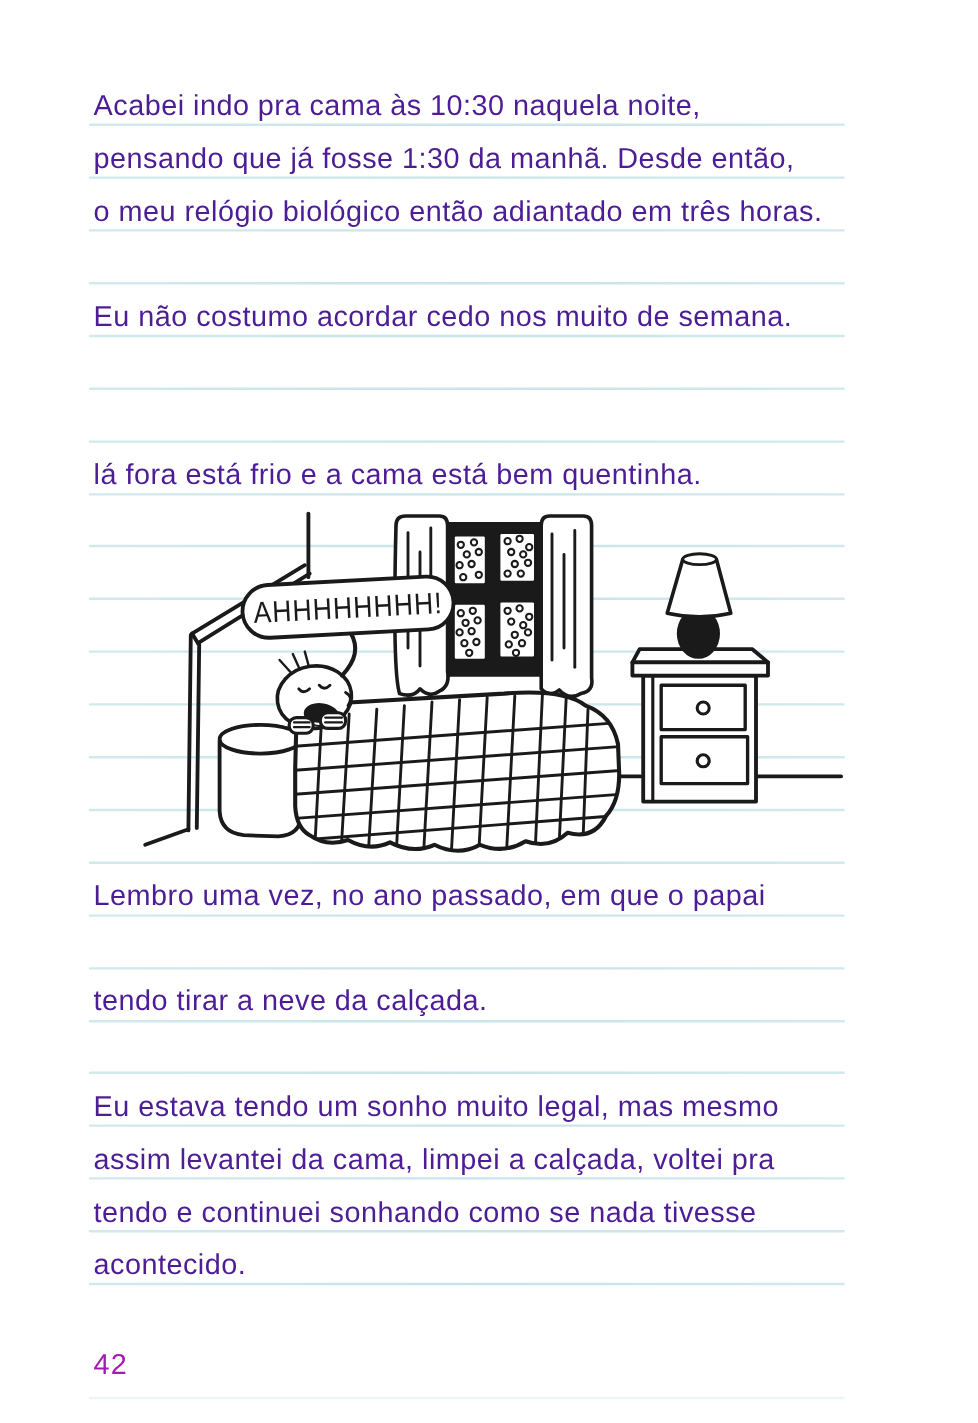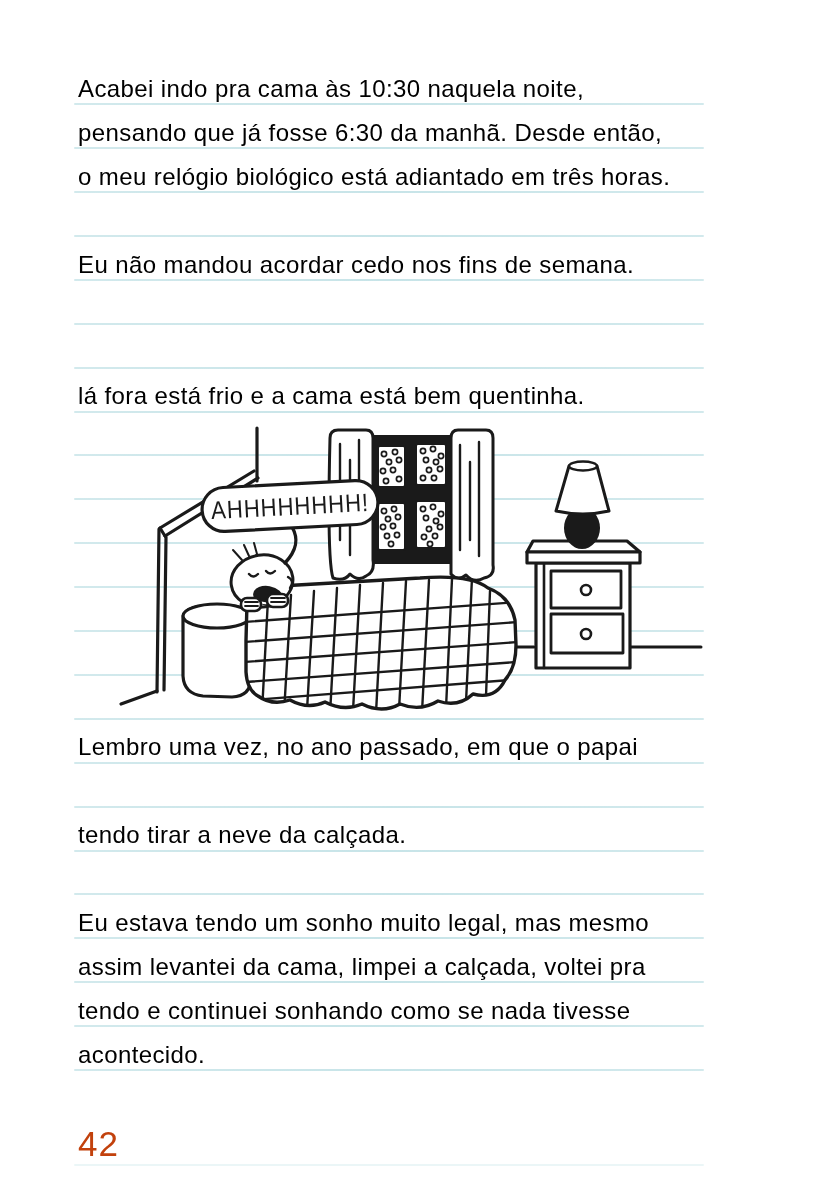--- a/index.html
+++ b/index.html
@@ -11,26 +11,26 @@
     font-family:"Liberation Sans", sans-serif;
   }
   .rule{
     position:absolute;left:74px;width:630px;height:2px;
     border-radius:1px;
   }
   .hl{
     position:absolute;left:78px;width:645px;height:38px;
     top:calc(var(--ry)*1px - 38px);
     display:flex;align-items:flex-end;
-    font-size:24px;letter-spacing:.4px;color:#000000;
+    font-size:24px;letter-spacing:.4px;color:#4c1d95;
     white-space:nowrap;
   }
   .pageno{
     position:absolute;left:78px;top:1124px;
-    font-size:35px;color:#c2410c;letter-spacing:1px;
+    font-size:24px;color:#a21caf;letter-spacing:1px;
   }
   svg.illu{position:absolute;left:0;top:0;pointer-events:none;}
   svg.illu *{vector-effect:none;}
 </style>
 </head>
 <body>
 
 <div class="page">
 
   <div id="rules">
@@ -54,24 +54,24 @@
       <div class="rule" style="top: 849.5px; background: linear-gradient(90deg, rgba(199, 228, 232, 0.8), rgb(199, 228, 232), rgba(199, 228, 232, 0.8));"></div>
       <div class="rule" style="top: 893.4px; background: linear-gradient(90deg, rgba(199, 228, 232, 0.8), rgb(199, 228, 232), rgba(199, 228, 232, 0.8));"></div>
       <div class="rule" style="top: 937.3px; background: linear-gradient(90deg, rgba(199, 228, 232, 0.8), rgb(199, 228, 232), rgba(199, 228, 232, 0.8));"></div>
       <div class="rule" style="top: 981.2px; background: linear-gradient(90deg, rgba(199, 228, 232, 0.8), rgb(199, 228, 232), rgba(199, 228, 232, 0.8));"></div>
       <div class="rule" style="top: 1025.1px; background: linear-gradient(90deg, rgba(199, 228, 232, 0.8), rgb(199, 228, 232), rgba(199, 228, 232, 0.8));"></div>
       <div class="rule" style="top: 1069px; background: linear-gradient(90deg, rgba(199, 228, 232, 0.8), rgb(199, 228, 232), rgba(199, 228, 232, 0.8));"></div>
       <div class="rule" style="top: 1164px; opacity: 0.35; background: rgb(199, 228, 232);"></div>
     </div>
 
   <div class="hl" style="--ry:103">Acabei indo pra cama às 10:30 naquela noite,</div>
-  <div class="hl" style="--ry:147">pensando que já fosse 6:30 da manhã. Desde então,</div>
-  <div class="hl" style="--ry:191">o meu relógio biológico está adiantado em três horas.</div>
-
-  <div class="hl" style="--ry:279">Eu não mandou acordar cedo nos fins de semana.</div>
+  <div class="hl" style="--ry:147">pensando que já fosse 1:30 da manhã. Desde então,</div>
+  <div class="hl" style="--ry:191">o meu relógio biológico então adiantado em três horas.</div>
+
+  <div class="hl" style="--ry:279">Eu não costumo acordar cedo nos muito de semana.</div>
   <div class="hl" style="--ry:761">Lembro uma vez, no ano passado, em que o papai</div>
 
   <div class="hl" style="--ry:410">lá fora está frio e a cama está bem quentinha.</div>
   <div class="hl" style="--ry:849">tendo tirar a neve da calçada.</div>
 
   <div class="hl" style="--ry:981">assim levantei da cama, limpei a calçada, voltei pra</div>
   <div class="hl" style="--ry:937">Eu estava tendo um sonho muito legal, mas mesmo</div>
   <div class="hl" style="--ry:1025">tendo e continuei sonhando como se nada tivesse</div>
   <div class="hl" style="--ry:1069">acontecido.</div>
 

